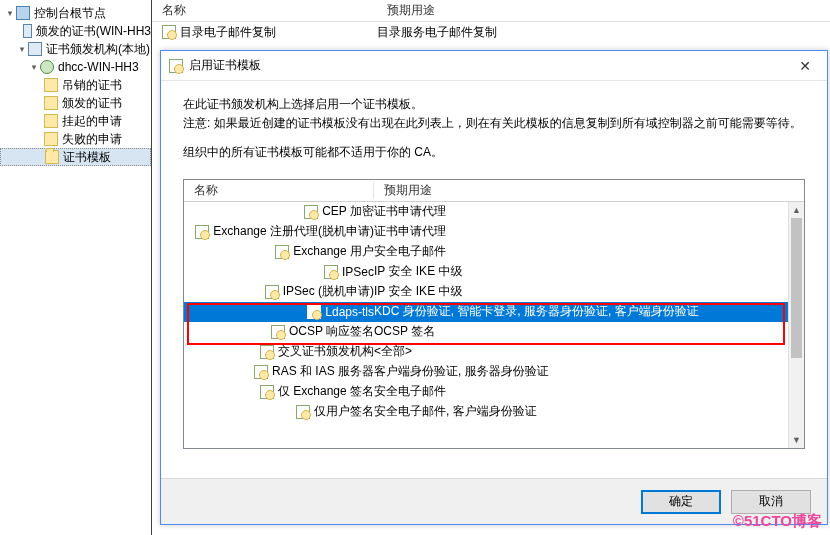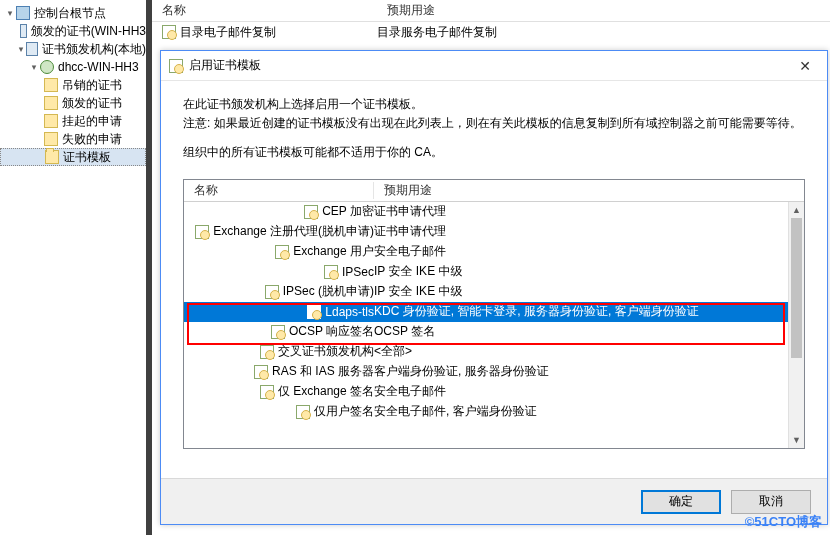--- a/index.html
+++ b/index.html
@@ -14,21 +14,21 @@
     overflow: hidden;
     position: relative;
   }
   
   .mmc {
     display: flex;
     height: 535px;
   }
   .tree {
     width: 152px;
-    border-right: 6px solid #404040;
+    border-right: 1px solid #404040;
     padding: 4px 0;
     white-space: nowrap;
     overflow: hidden;
   }
   .tree-row {
     display: flex;
     align-items: center;
     height: 18px;
     padding-left: 4px;
   }
@@ -195,21 +195,21 @@
     min-width:80px; height:24px;
     background:#e1e1e1;
     border:1px solid #adadad;
     display:flex; align-items:center; justify-content:center;
     cursor:pointer;
   }
   .btn.default{ border:2px solid #0078d7; }
 
   .watermark{
     position:absolute; right:8px; bottom:4px;
-    color:#3b82f6; font-size:13px; font-weight:bold;
+    color:#ec4899; font-size:15px; font-weight:bold;
     pointer-events:none;
     text-align:right;
   }
 </style>
 </head>
 <body>
 
 <div class="mmc">
   <div class="tree">
     <div class="tree-row">

